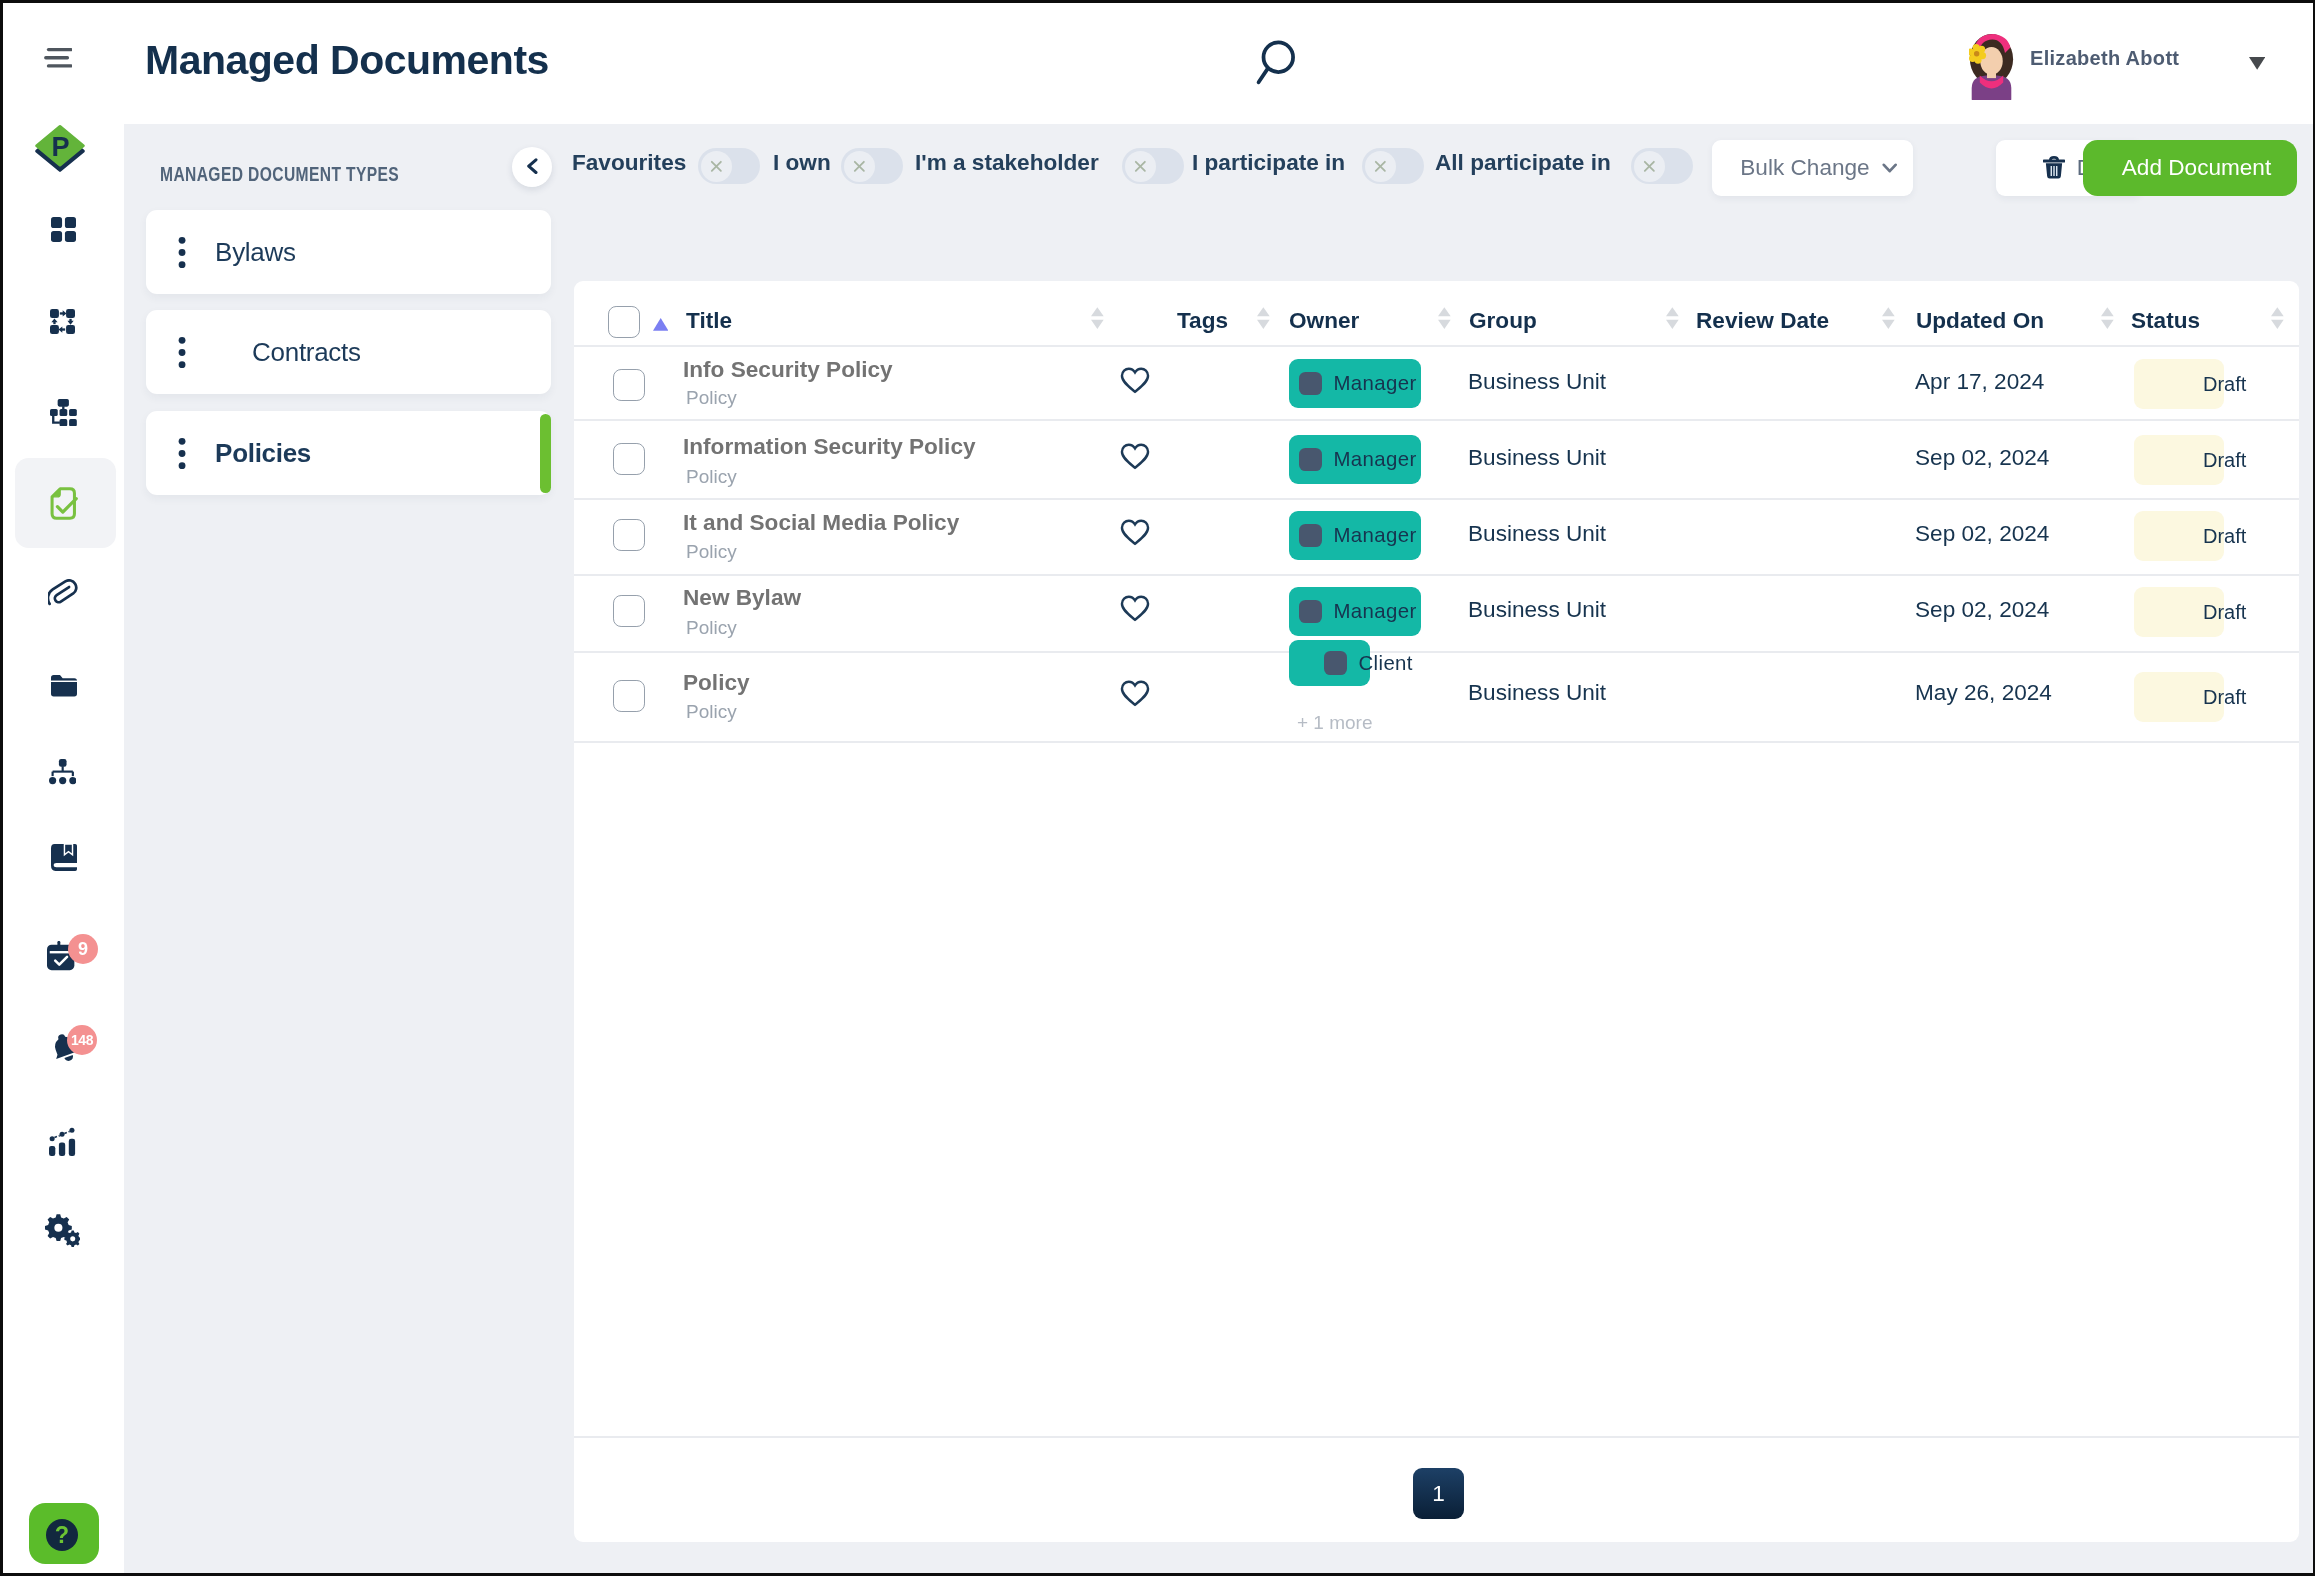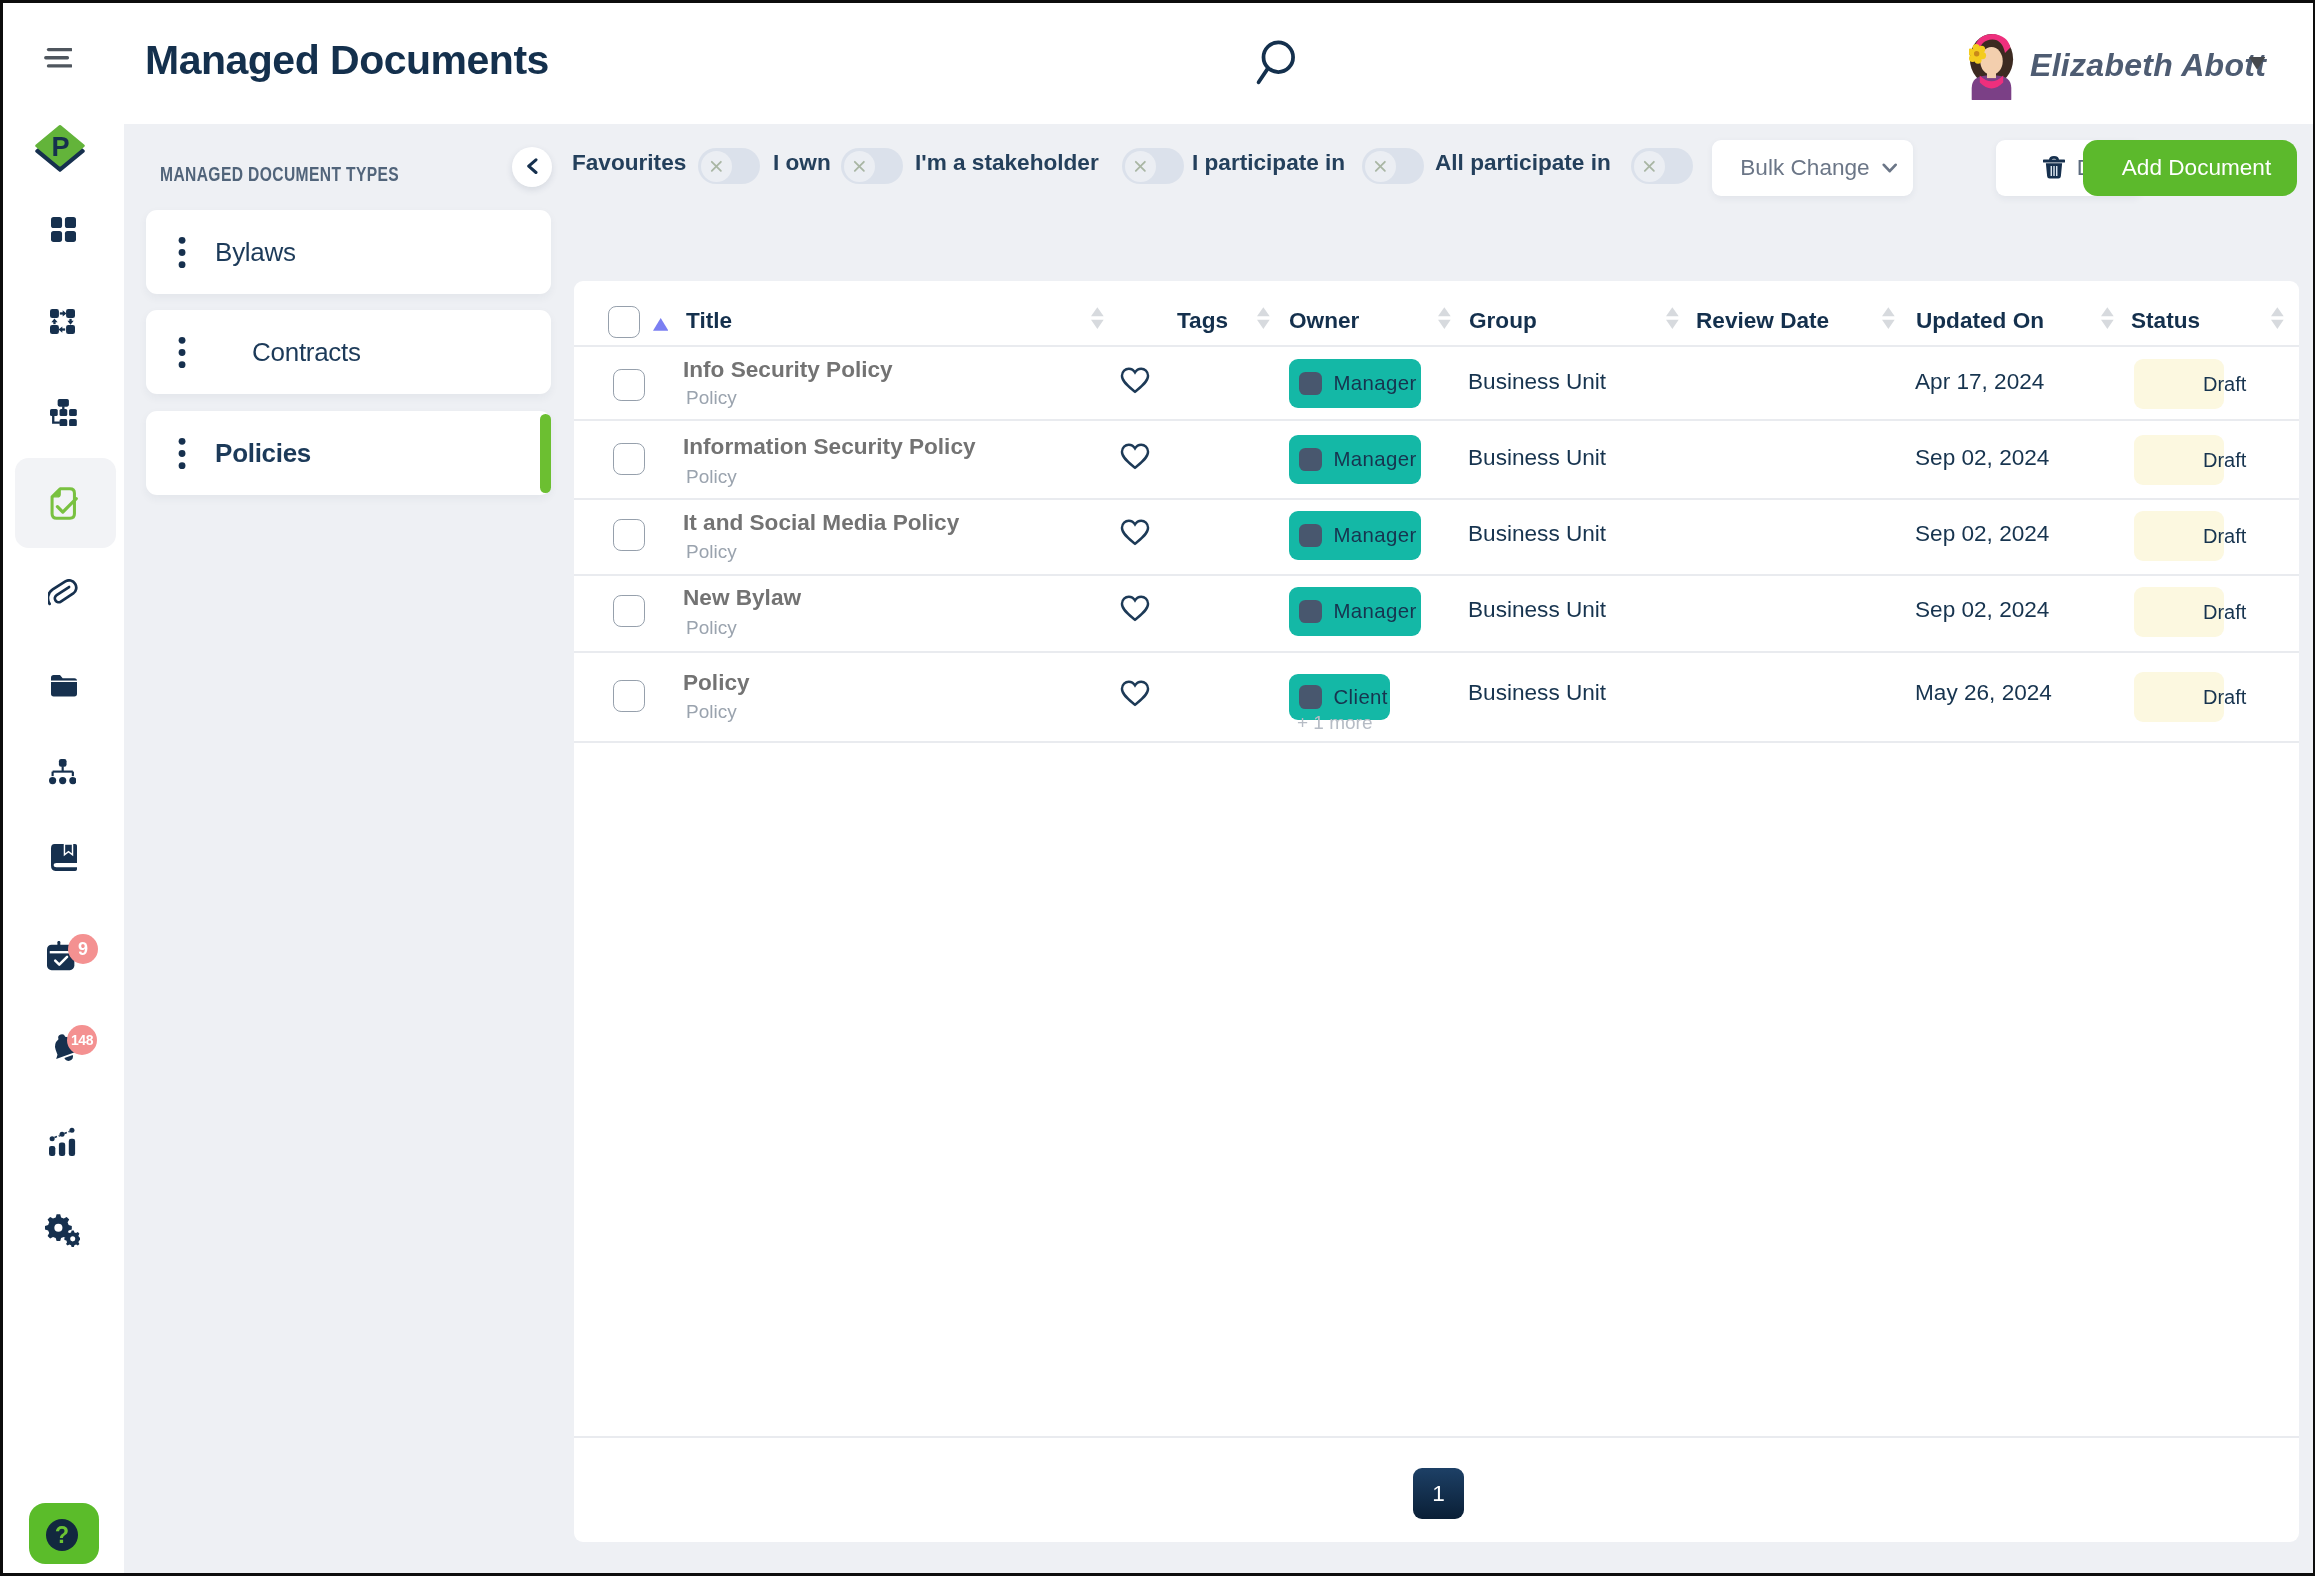--- a/index.html
+++ b/index.html
@@ -6,21 +6,21 @@
   html,body { width:2316px; height:1577px; overflow:hidden; }
   body { font-family:"Liberation Sans", sans-serif; background:#fff; position:relative; }
   .frame { position:absolute; left:0; top:0; width:2316px; height:1577px; background:#fff; }
   .content-bg { position:absolute; left:124px; top:124px; right:0; bottom:0; background:#eef0f4; }
   .edge { position:absolute; background:#0d0d0d; z-index:50; }
   .abs { position:absolute; }
   svg { display:block; }
 
   
   .pagetitle { position:absolute; left:145px; top:37px; font-size:41px; font-weight:bold; color:#14304d; letter-spacing:-0.5px; }
-  .username { position:absolute; left:2030px; top:47px; font-size:32px; font-weight:bold; color:#4e5c72; letter-spacing:0.3px;font-style:italic; }
+  .username { position:absolute; left:2030px; top:47px; font-size:20px; font-weight:bold; color:#4e5c72; letter-spacing:0.3px; }
 
   
   .sb-title { position:absolute; left:160px; top:163px; font-size:20px; font-weight:bold; color:#51647a; letter-spacing:0.5px; transform:scaleX(0.78); transform-origin:0 0; white-space:nowrap; }
   .sb-card { position:absolute; left:146px; width:405px; height:84px; background:#fff; border-radius:11px;
              box-shadow:0 3.6px 9px rgba(30,50,80,0.05); display:flex; align-items:center; }
   .sb-card .kebab { margin-left:32px; }
   .sb-card .lbl { margin-left:29px; font-size:26px; color:#1c3a59; letter-spacing:-0.3px; }
 
   
   .tog-label { position:absolute; top:150px; font-size:22.6px; font-weight:bold; color:#24405c; }
@@ -418,21 +418,21 @@
       <div class="sq"></div>
       <div class="t">Draft</div>
     </div>
 
   <div class="checkbox" style="left:613px;top:680px;"></div>
   <div class="abs rowtitle" style="left:683px;top:670px;">Policy</div>
   <div class="abs rowsub" style="left:686px;top:701px;">Policy</div>
   <svg class="abs heart" style="left:1120px;top:680px;" width="30" height="27" viewBox="0 0 33 30">
       <path d="M16.5 27.5 C10 22 2 16.5 2 9.8 C2 5 5.8 2 9.6 2 C12.6 2 15 3.6 16.5 6.1 C18 3.6 20.4 2 23.4 2 C27.2 2 31 5 31 9.8 C31 16.5 23 22 16.5 27.5 Z" fill="none" stroke="#1d3a57" stroke-width="2.7"></path>
     </svg>
-  <div class="chip" style="left:1289px;top:674px;width:101px;height:46px;">
+  <div class="chip" style="left:1289px;top:640px;width:81px;height:46px;padding-left:25px;">
       <div class="sq"></div>
       <div class="t" style="font-size:20.4px;">Client</div>
     </div>
   <div class="abs" style="left:1297px;top:712px;font-size:19px;color:#b6bcc5;">+ 1 more</div>
   <div class="abs cell-date" style="left:1468px;top:680px;">Business Unit</div>
   <div class="abs cell-date" style="left:1915px;top:680px;">May 26, 2024</div>
   <div class="status-chip" style="left:2134px;top:672px;">
       <div class="sq"></div>
       <div class="t">Draft</div>
     </div>

